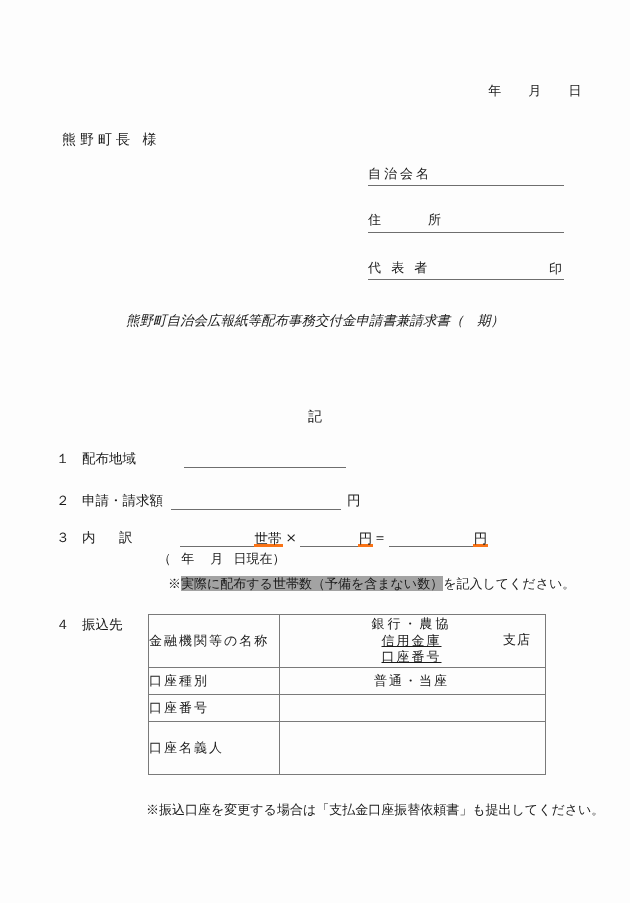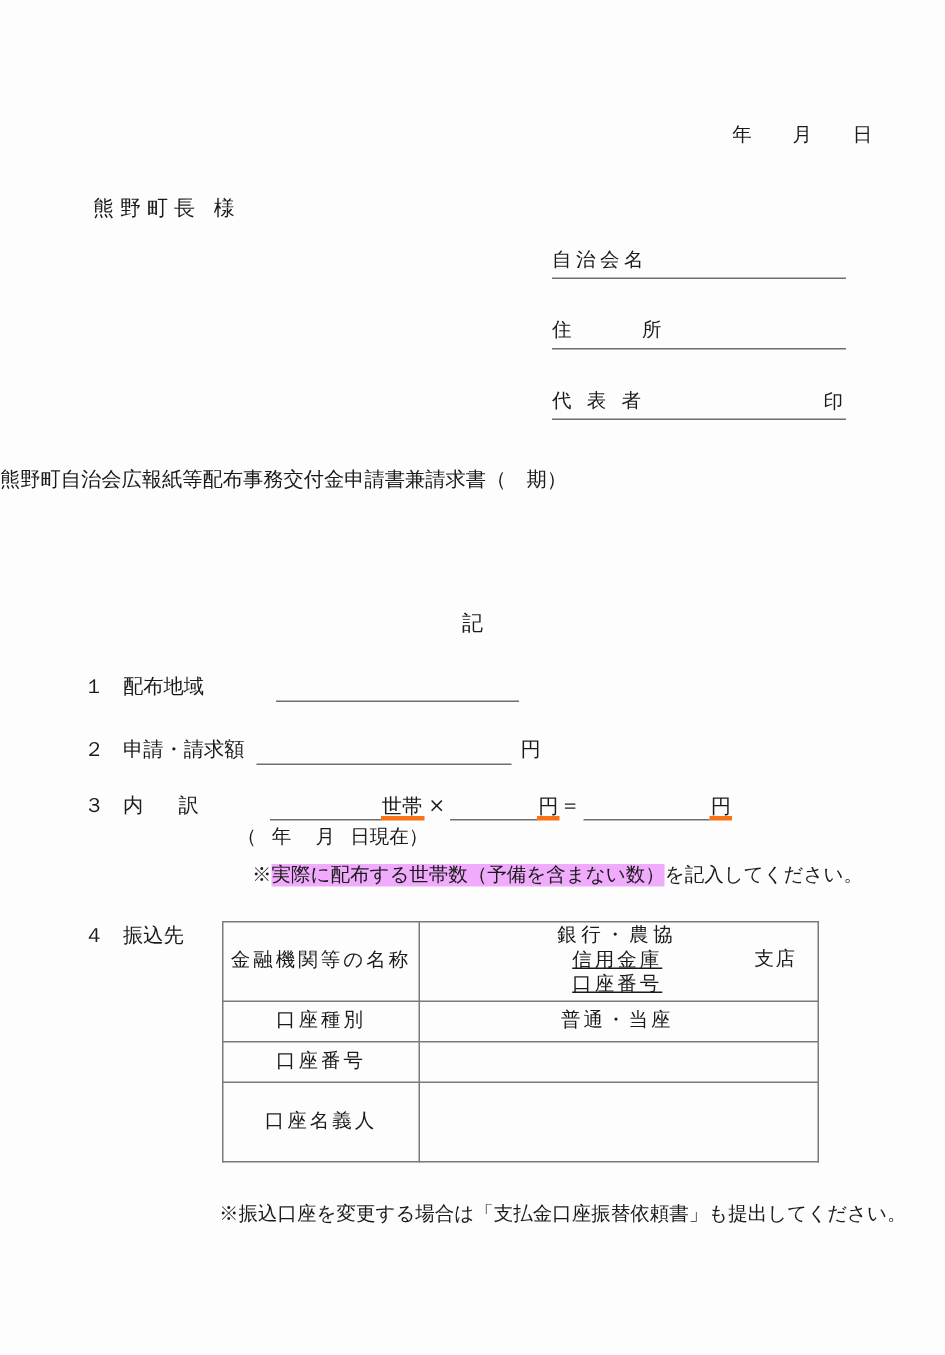--- a/index.html
+++ b/index.html
@@ -77,22 +77,23 @@
     bottom: 1px;
     font-size: 13px;
   }
 
   
   .doc-title {
     position: absolute;
     left: 0;
     right: 0;
     top: 310px;
-    text-align: left;
+    text-align: center;
     font-size: 13.5px;
+    font-style: italic;
   }
 
   
   .body-para {
     position: absolute;
     left: 56px;
     top: 350px;
     width: 524px;
     font-size: 13.5px;
     line-height: 1.75;
@@ -166,21 +167,21 @@
   .sub-date .sp { margin: 0 6px; }
 
   .note-line {
     position: absolute;
     left: 168px;
     top: 574px;
     font-size: 13px;
     white-space: nowrap;
   }
   .hl {
-    background: #f0abfc;
+    background: #a3a3a3;
   }
 
   
   #item4 {
     position: absolute;
     left: 56px;
     top: 614px;
     font-size: 13.5px;
     display: flex;
   }
@@ -195,21 +196,21 @@
     font-size: 13px;
     table-layout: fixed;
   }
   .bank-table td {
     border: 1px solid #7a7a7a;
     padding: 0;
     vertical-align: middle;
   }
   .bank-table td.lbl {
     width: 130px;
-    text-align: center;
+    text-align: left;
     letter-spacing: 2px;
   }
   .bank-table td.val {
     padding-left: 6px;
     padding-right: 8px;
   }
   .row-kinyu td { height: 52px; }
   .row-shubetsu td { height: 26px; }
   .row-bango td { height: 26px; }
   .row-furigana td { height: 22px; }

